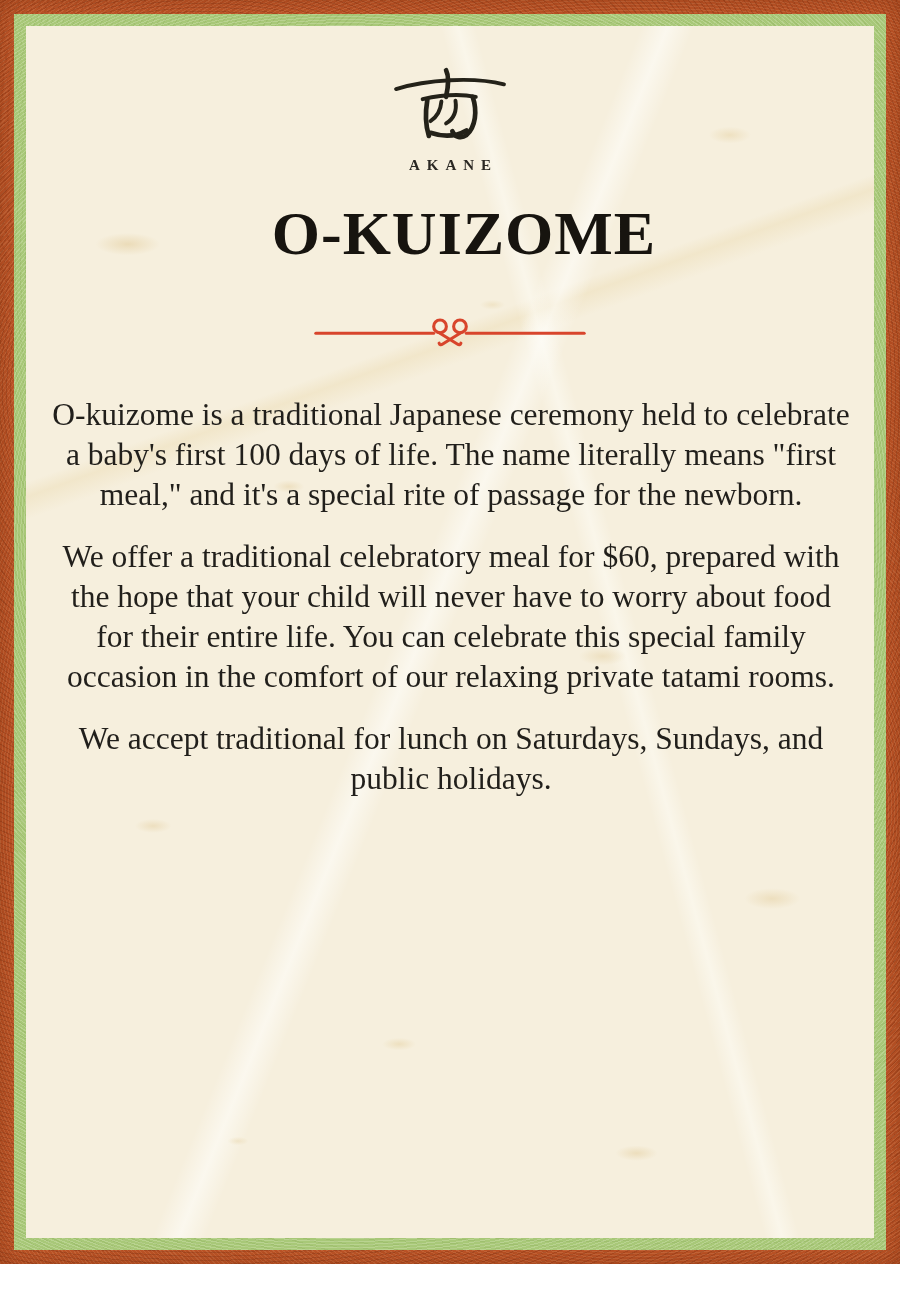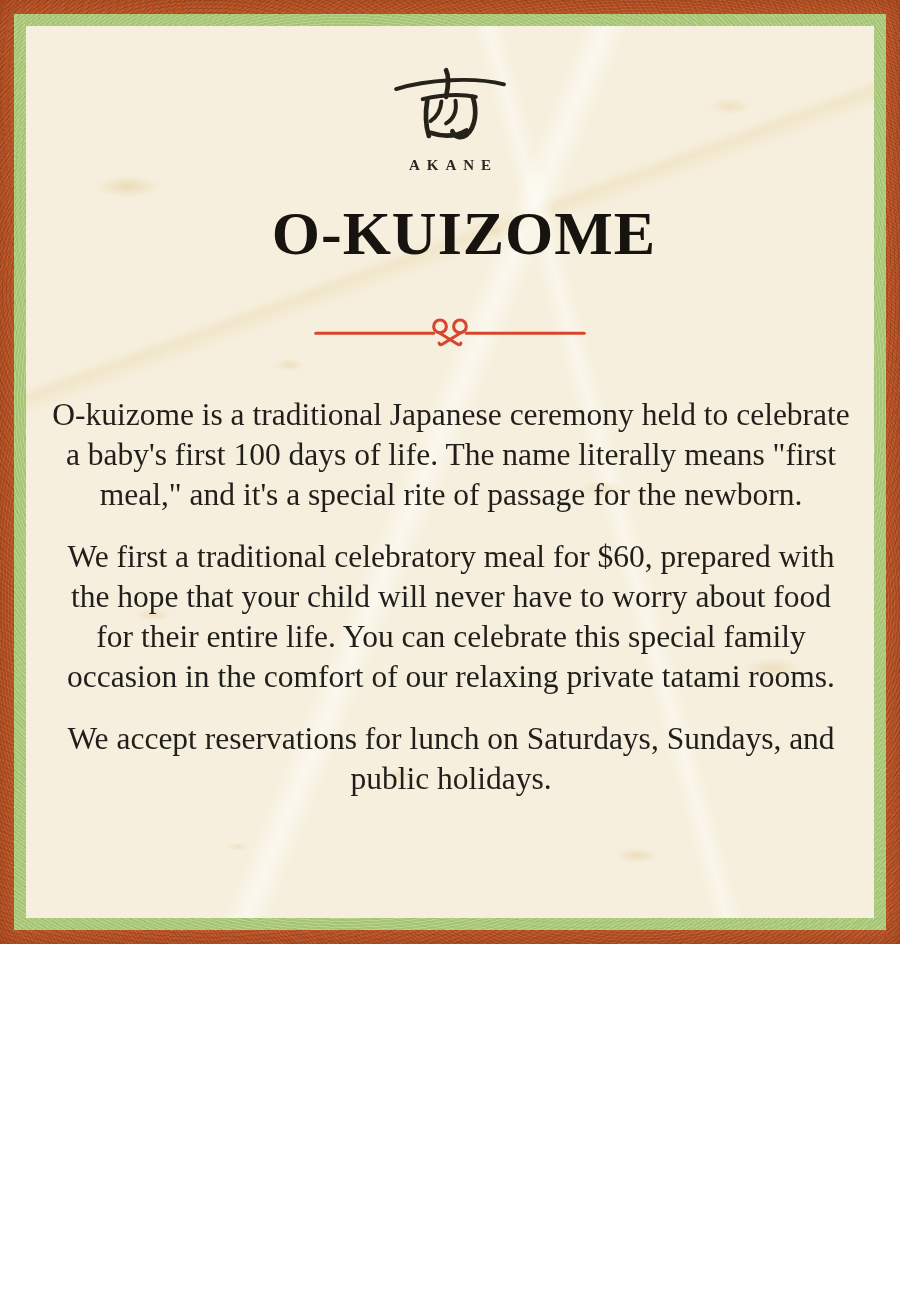--- a/index.html
+++ b/index.html
@@ -7,21 +7,21 @@
     padding: 0;
     width: 900px;
     height: 1300px;
     font-family: "Liberation Serif", serif;
   }
 
   
   .frame-outer {
     box-sizing: border-box;
     width: 900px;
-    height: 944px;
+    height: 1264px;
     padding: 14px;
     background-color: #bf5628;
     background-image:
       repeating-radial-gradient(circle at 23% 31%, rgba(60,18,4,0.16) 0 1px, transparent 1px 4px),
       repeating-radial-gradient(circle at 71% 64%, rgba(255,214,170,0.14) 0 1px, transparent 1px 3px),
       repeating-radial-gradient(circle at 50% 10%, rgba(140,48,12,0.12) 0 2px, transparent 2px 7px);
     box-shadow: inset 0 0 26px rgba(110,38,8,0.45);
   }
   .frame-inner {
     box-sizing: border-box;
@@ -129,19 +129,19 @@
           <line x1="168" y1="20" x2="298" y2="20" stroke-width="3.4"></line>
           <circle cx="139" cy="12.5" r="7" stroke-width="3.4"></circle>
           <circle cx="161" cy="12.5" r="7" stroke-width="3.4"></circle>
           <path d="M138 19.5 Q147 25 158 32 Q161 34 162 31" stroke-width="3.4"></path>
           <path d="M162 19.5 Q153 25 142 32 Q139 34 138 31" stroke-width="3.4"></path>
         </svg>
       </div>
 
       <main class="content">
         <p>O-kuizome is a traditional Japanese ceremony held to celebrate a baby's first 100 days of life. The name literally means "first meal," and it's a special rite of passage for the newborn.</p>
-        <p>We first a traditional celebratory meal for $60, prepared with the hope that your child will never have to worry about food for their entire life. You can celebrate this special family occasion in the comfort of our relaxing private tatami rooms.</p>
-        <p>We accept reservations for lunch on Saturdays, Sundays, and public holidays.</p>
+        <p>We offer a traditional celebratory meal for $60, prepared with the hope that your child will never have to worry about food for their entire life. You can celebrate this special family occasion in the comfort of our relaxing private tatami rooms.</p>
+        <p>We accept traditional for lunch on Saturdays, Sundays, and public holidays.</p>
       </main>
 
     </div>
   </div>
 </div>
 
 </body></html>

